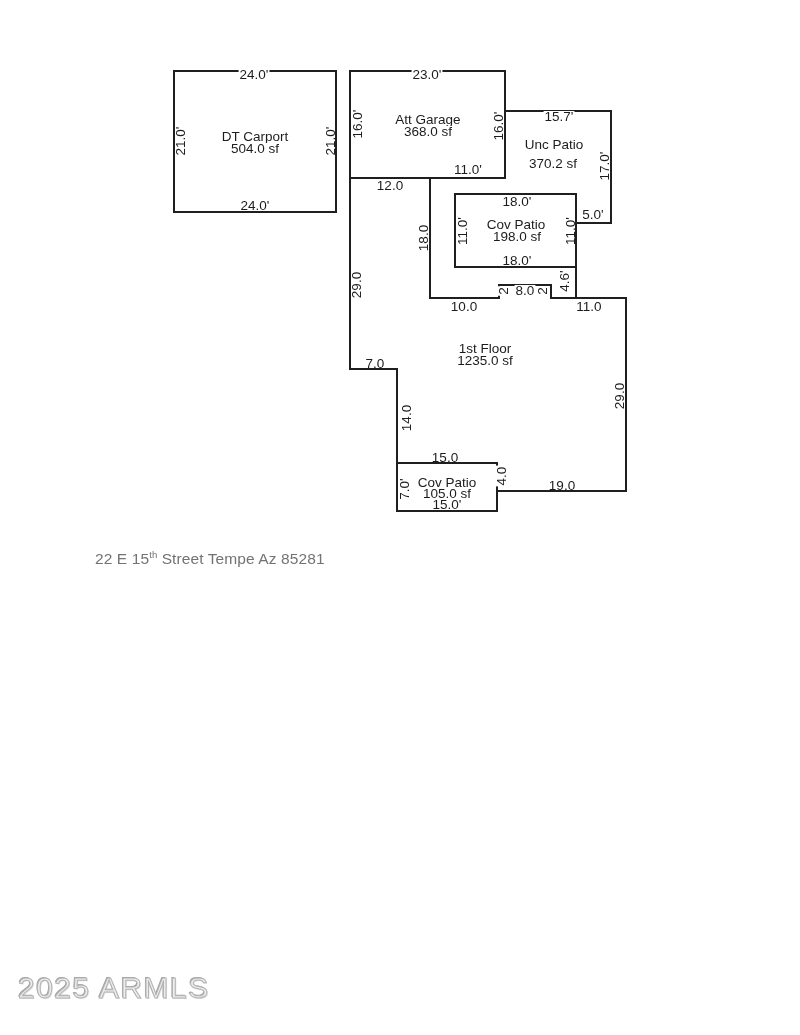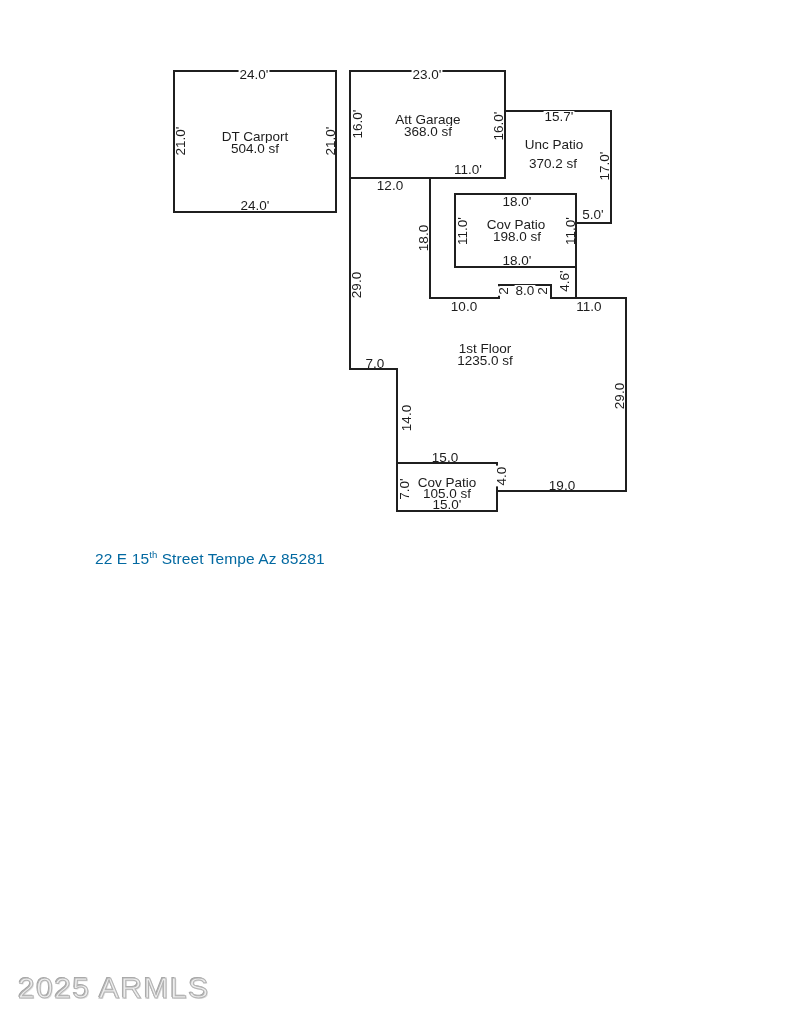--- a/index.html
+++ b/index.html
@@ -14,21 +14,21 @@
   svg.plan { position: absolute; left: 0; top: 0; }
   svg.plan text {
     font-family: "Liberation Sans", sans-serif;
     font-size: 13.5px;
     fill: #1c1c1c;
   }
   .address {
     position: absolute;
     left: 95px; top: 550px;
     font-size: 15.5px;
-    color: #0369a1;
+    color: #737373;
     letter-spacing: 0.1px;
     white-space: nowrap;
   }
   .address sup { font-size: 9.5px; line-height: 0; }
   .watermark {
     position: absolute;
     left: 18px; top: 971px;
     font-size: 30px;
     letter-spacing: 1.5px;
     white-space: nowrap;

